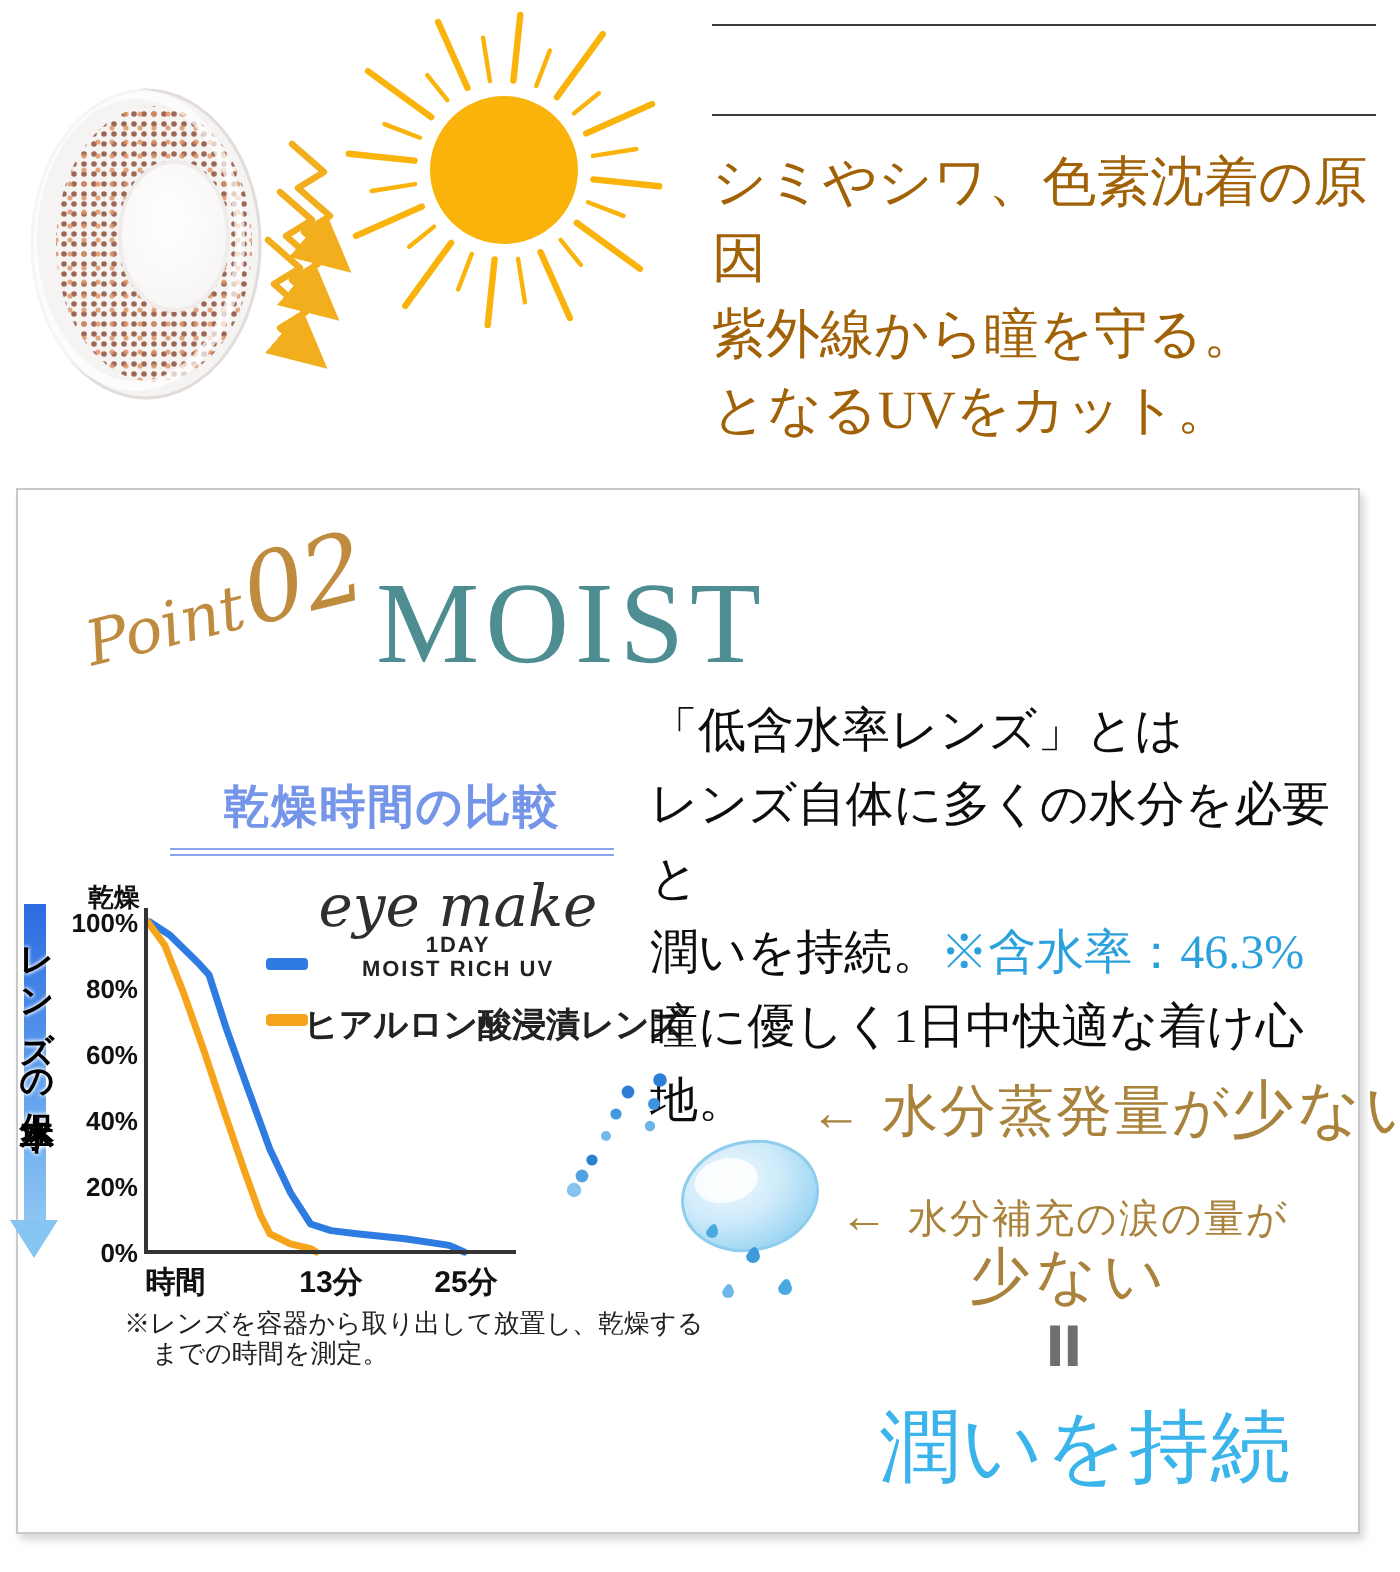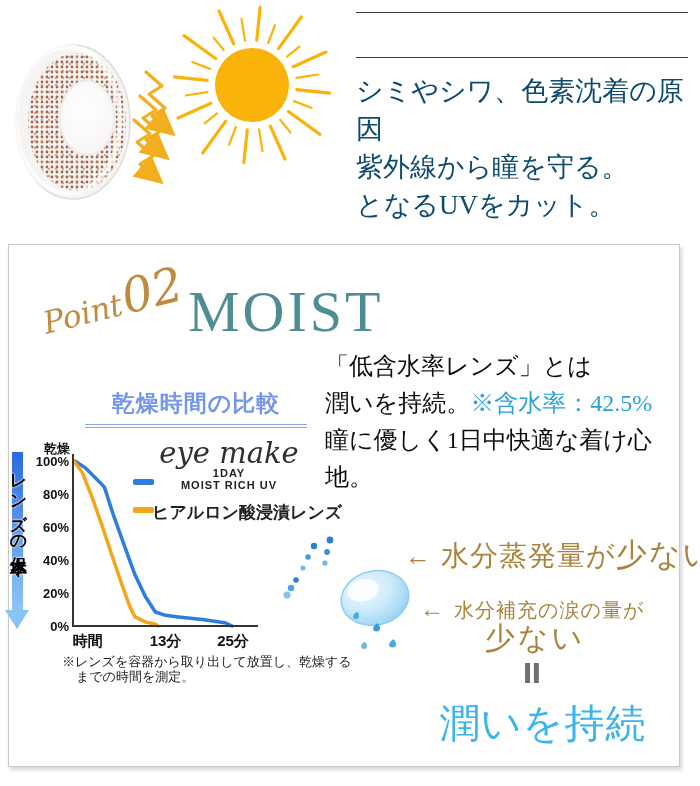--- a/index.html
+++ b/index.html
@@ -4,21 +4,21 @@
 <style>
   html,body{margin:0;padding:0;background:#fff;}
   #stage{position:relative;width:700px;height:786px;background:#fff;overflow:hidden;
          font-family:"Liberation Sans",sans-serif;}
   .abs{position:absolute;}
   
   .uv-rule{position:absolute;left:356px;width:332px;height:1px;background:#3a3a3a;}
   #uv-title{position:absolute;left:356px;top:18px;width:332px;text-align:center;
     font-family:"Liberation Serif",serif;font-size:31px;letter-spacing:6px;color:#1f1f1f;}
   #uv-desc{position:absolute;left:356px;top:72px;width:340px;
-    font-family:"Liberation Serif",serif;font-size:27px;line-height:38px;color:#0c4a6e;}
+    font-family:"Liberation Serif",serif;font-size:27px;line-height:38px;color:#a16207;}
   
   #moist-box{position:absolute;left:8px;top:244px;width:670px;height:521px;background:#fff;
     border:1px solid #c9c9c9;box-shadow:2px 3px 4px rgba(0,0,0,.16);}
   #point-script{position:absolute;left:40px;top:272px;transform:rotate(-14deg);
     color:#bf8b3e;font-family:"DejaVu Serif",serif;font-style:italic;white-space:nowrap;}
   #point-script .p-word{font-size:31px;}
   #point-script .p-num{font-size:48px;margin-left:2px;}
   #moist-heading{position:absolute;left:188px;top:278px;
     font-family:"Liberation Serif",serif;font-size:58px;letter-spacing:3px;color:#4e8e92;}
   
@@ -186,21 +186,22 @@
   <div class="legend-dash" style="left: 133px; top: 507px; background: rgb(247, 164, 29);"></div>
   <div id="legend2-label">ヒアルロン酸浸漬レンズ</div>
 
   <div id="chart-note">
     <div>※レンズを容器から取り出して放置し、乾燥する</div>
     <div class="indent">までの時間を測定。</div>
   </div>
 
   <div id="moist-desc">
     <div>「低含水率レンズ」とは</div>
-    <div><span>潤いを持続。</span><span class="blue-note">※含水率：42.5%</span></div>
+    <div>レンズ自体に多くの水分を必要と</div>
+    <div><span>潤いを持続。</span><span class="blue-note">※含水率：46.3%</span></div>
     <div>瞳に優しく1日中快適な着け心地。</div>
   </div>
 
   <svg class="abs" style="left:283px;top:528px;" width="135" height="135" viewBox="0 0 135 135">
     <defs>
       <radialGradient id="dropgrad" cx="0.38" cy="0.32" r="0.85">
         <stop offset="0" stop-color="#f2fafe"></stop>
         <stop offset="0.45" stop-color="#cdeafa"></stop>
         <stop offset="0.8" stop-color="#9fd6f3"></stop>
         <stop offset="1" stop-color="#7cc3ec"></stop>

